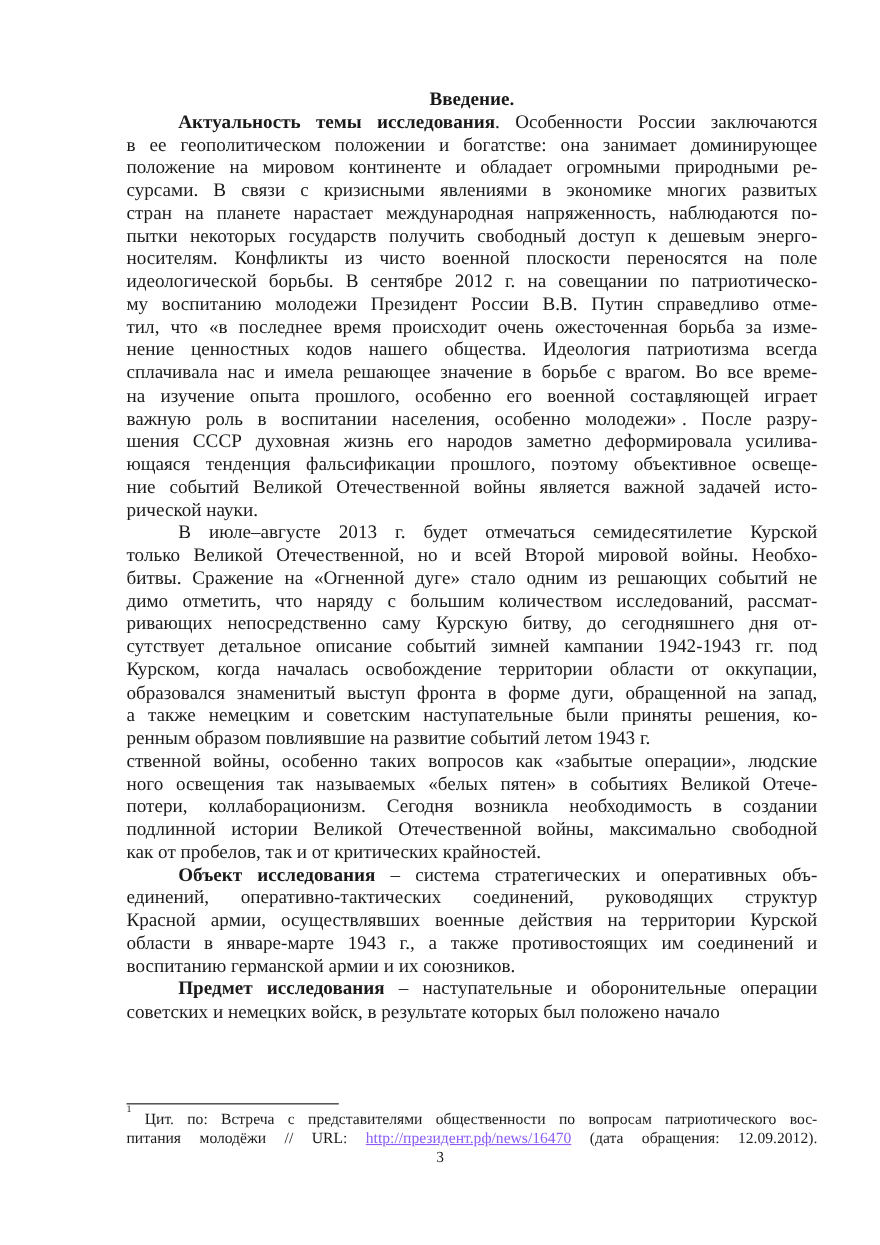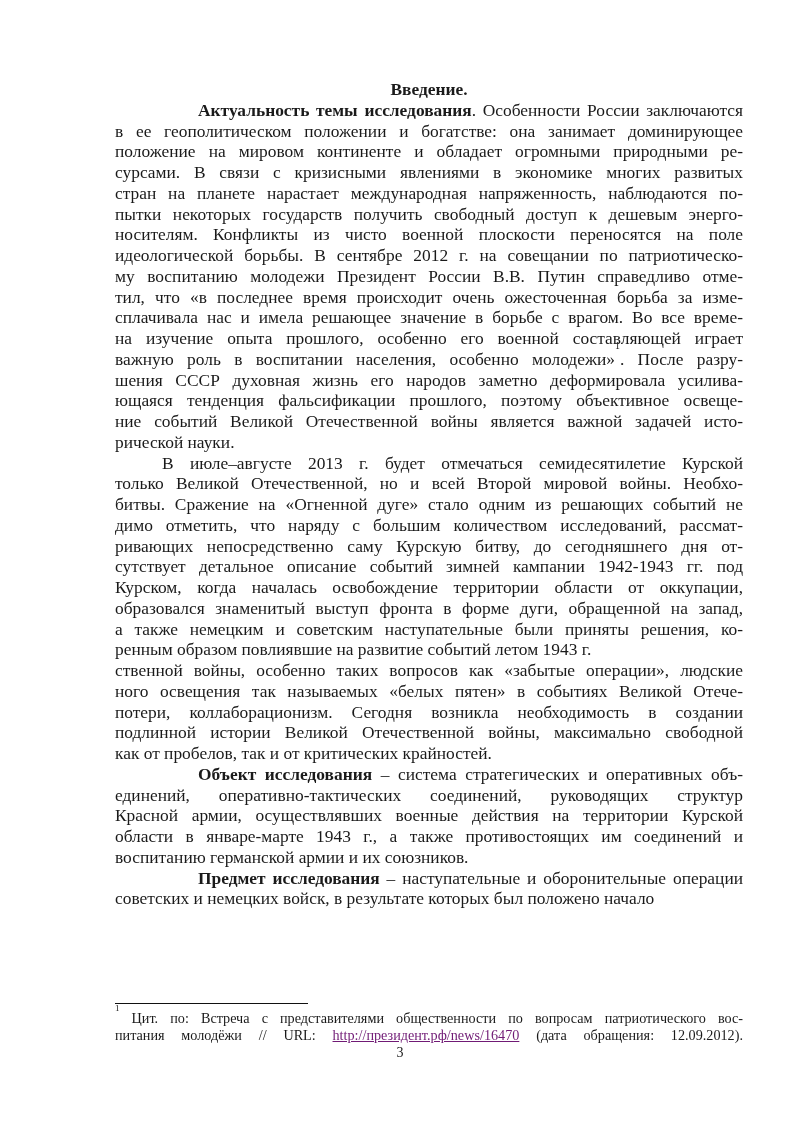--- a/index.html
+++ b/index.html
@@ -43,21 +43,21 @@
     height: 20.75px;
     white-space: nowrap;
     overflow: visible;
   }
   .line.last {
     text-align-last: left;
   }
   .line.indent {
     padding-left: 47px;
   }
-  .bold { font-weight: bold; margin-left: 36px; }
+  .bold { font-weight: bold; }
   sup.fnref {
     font-size: 10px;
     vertical-align: top;
     position: relative;
     top: -3px;
     line-height: 0;
   }
   .footnote-rule {
     position: absolute;
     left: 115px;
@@ -76,21 +76,21 @@
   }
   .footnote .line { height: 17px; }
   .footnote sup {
     font-size: 9px;
     vertical-align: top;
     position: relative;
     top: -2px;
     line-height: 0;
   }
   .fn-link {
-    color: #701a75;
+    color: #8b5cf6;
     text-decoration: underline;
   }
   .page-number {
     position: absolute;
     left: 0;
     width: 800px;
     top: 1044px;
     text-align: center;
     font-size: 14px;
     line-height: 17px;
@@ -108,20 +108,21 @@
           <span class="line indent"><span class="bold">Актуальность темы исследования</span><span>. Особенности России заключаются</span></span>
           <span class="line"><span>в ее геополитическом положении и богатстве: она занимает доминирующее</span></span>
           <span class="line"><span>положение на мировом континенте и обладает огромными природными ре-</span></span>
           <span class="line"><span>сурсами. В связи с кризисными явлениями в экономике многих развитых</span></span>
           <span class="line"><span>стран на планете нарастает международная напряженность, наблюдаются по-</span></span>
           <span class="line"><span>пытки некоторых государств получить свободный доступ к дешевым энерго-</span></span>
           <span class="line"><span>носителям. Конфликты из чисто военной плоскости переносятся на поле</span></span>
           <span class="line"><span>идеологической борьбы. В сентябре 2012 г. на совещании по патриотическо-</span></span>
           <span class="line"><span>му воспитанию молодежи Президент России В.В. Путин справедливо отме-</span></span>
           <span class="line"><span>тил, что «в последнее время происходит очень ожесточенная борьба за изме-</span></span>
+          <span class="line"><span>нение ценностных кодов нашего общества. Идеология патриотизма всегда</span></span>
           <span class="line"><span>сплачивала нас и имела решающее значение в борьбе с врагом. Во все време-</span></span>
           <span class="line"><span>на изучение опыта прошлого, особенно его военной составляющей играет</span></span>
           <span class="line"><span>важную роль в воспитании населения, особенно молодежи»</span><sup class="fnref">1</sup><span>. После разру-</span></span>
           <span class="line"><span>шения СССР духовная жизнь его народов заметно деформировала усилива-</span></span>
           <span class="line"><span>ющаяся тенденция фальсификации прошлого, поэтому объективное освеще-</span></span>
           <span class="line"><span>ние событий Великой Отечественной войны является важной задачей исто-</span></span>
           <span class="line last"><span>рической науки.</span></span>
         </div>
         <div>
           <span class="line indent"><span>В июле–августе 2013 г. будет отмечаться семидесятилетие Курской</span></span>

